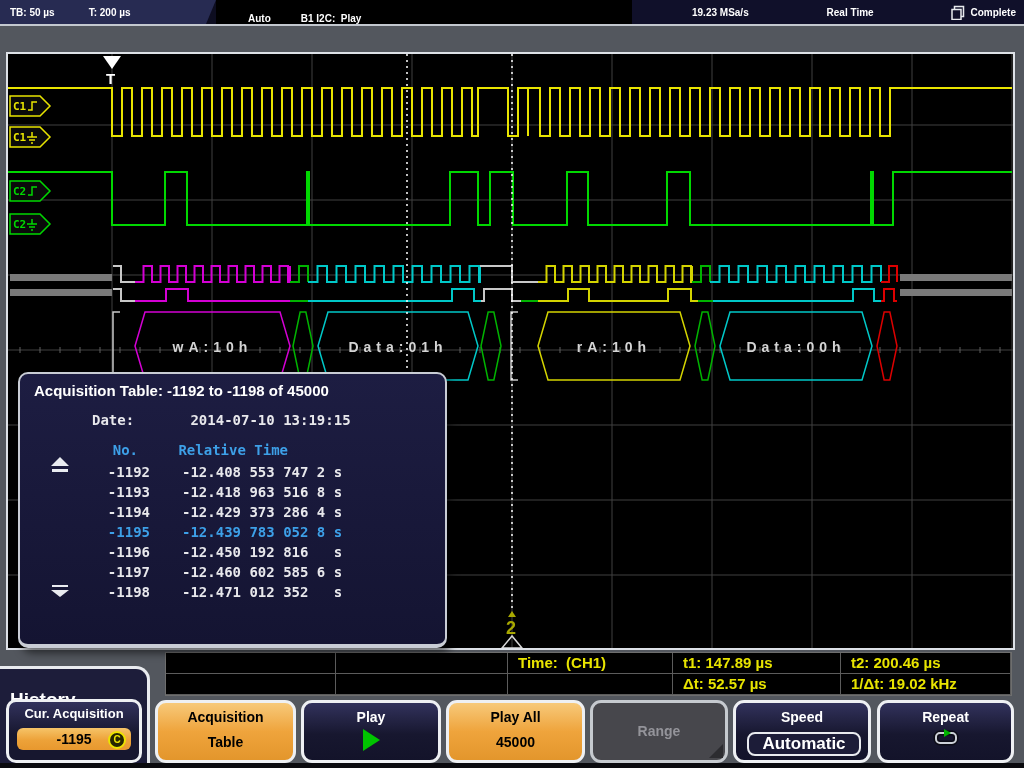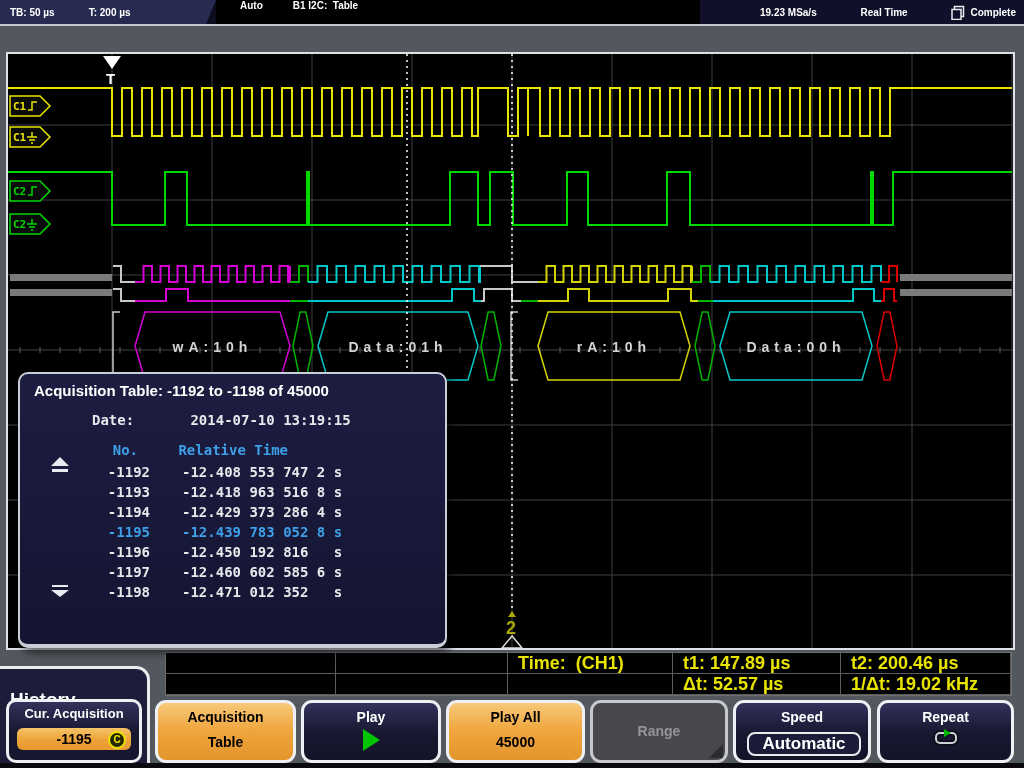--- a/index.html
+++ b/index.html
@@ -6,21 +6,21 @@
   .screen{position:relative;width:1024px;height:768px;background:#53575e;overflow:hidden;
           font-family:"Liberation Sans",sans-serif;-webkit-font-smoothing:none;}
   .pre{white-space:pre;}
 
   
   .topbar{position:absolute;left:0;top:0;width:1024px;height:24px;background:#0d0d20;
           border-bottom:2px solid #c3c8cf;display:flex;color:#fff;font-weight:bold;font-size:10px;}
   .tb-left{width:216px;background:#272b52;display:flex;align-items:center;padding-left:10px;box-sizing:border-box;
            clip-path:polygon(0 0,100% 0,calc(100% - 10px) 100%,0 100%);}
   .tb-left span{margin-right:34px;}
-  .tb-mid{width:484px;background:#000;display:flex;align-items:flex-start;padding-left:24px;box-sizing:border-box;}
+  .tb-mid{width:416px;background:#000;display:flex;align-items:flex-end;padding-left:32px;box-sizing:border-box;}
   .tb-mid span{margin-right:30px;}
   .tb-right{flex:1;background:#10102a;display:flex;align-items:center;justify-content:space-between;
             padding:0 8px 0 60px;box-sizing:border-box;}
   .complete{display:flex;align-items:center;gap:5px;}
 
   
   .chanrow{position:absolute;left:0;top:26px;width:1024px;height:26px;background:#000;}
   .chanbtn{position:absolute;top:2px;height:18px;border:2px solid #e9ebef;border-radius:9px;
            background:linear-gradient(180deg,#3a3a66,#1d1d3a 45%,#12122a);
            color:#fff;font-weight:bold;font-size:13px;display:flex;align-items:center;padding:0 10px;box-sizing:content-box;}
@@ -46,21 +46,21 @@
   #dlg-rows{position:absolute;left:0;top:88px;width:100%;}
   .dlg-row{height:20px;line-height:20px;padding-left:12px;}
   .dlg-row.sel{color:#3da0e8;}
   .dlg-scroll{position:absolute;left:30px;width:22px;height:20px;cursor:pointer;}
 
   
   #meas{position:absolute;left:165px;top:652px;display:grid;
         grid-template-columns:170px 172px 165px 168px 170px;grid-auto-rows:21px;
         background:#000;border:1px solid #6e6e6e;}
   .meas-cell{border-right:1px solid #5c5c5c;border-bottom:1px solid #5c5c5c;
-             color:#e8e400;font-size:18px;font-weight:bold;line-height:20px;padding-left:10px;white-space:pre;overflow:hidden;}
+             color:#e8e400;font-size:15px;font-weight:bold;line-height:20px;padding-left:10px;white-space:pre;overflow:hidden;}
 
   
   .history-panel{position:absolute;left:0;top:666px;width:150px;height:102px;background:#1d1d3a;
                  border-top:3px solid #e9ebef;border-right:3px solid #e9ebef;border-top-right-radius:14px;
                  box-sizing:border-box;color:#fff;}
   .history-label{font-size:19px;font-weight:bold;padding:20px 0 0 10px;}
   .curacq{position:absolute;left:6px;top:30px;width:130px;height:58px;border:3px solid #eef0f3;border-radius:10px;
           background:linear-gradient(180deg,#32325c,#17172f 55%);text-align:center;}
   .curacq-label{font-size:13px;font-weight:bold;color:#fff;margin-top:4px;}
   .curacq-field{position:absolute;left:8px;top:26px;width:114px;height:22px;border-radius:6px;
@@ -89,21 +89,21 @@
 
 <div class="screen">
 
   <div class="topbar">
     <div class="tb-left">
       <span>TB: 50 µs</span>
       <span>T: 200 µs</span>
     </div>
     <div class="tb-mid">
       <span>Auto</span>
-      <span class="pre">B1 I2C:  Table</span>
+      <span class="pre">B1 I2C:  Play</span>
     </div>
     <div class="tb-right">
       <span>19.23 MSa/s</span>
       <span>Real Time</span>
       <span class="complete">
         <svg width="14" height="15">
           <rect x="3.5" y="1.5" width="9" height="10" fill="none" stroke="#e8eaee" stroke-width="1.5"></rect>
           <rect x="1" y="4.5" width="9" height="10" fill="#10102a" stroke="#e8eaee" stroke-width="1.5"></rect>
         </svg>
         <span>Complete</span>

